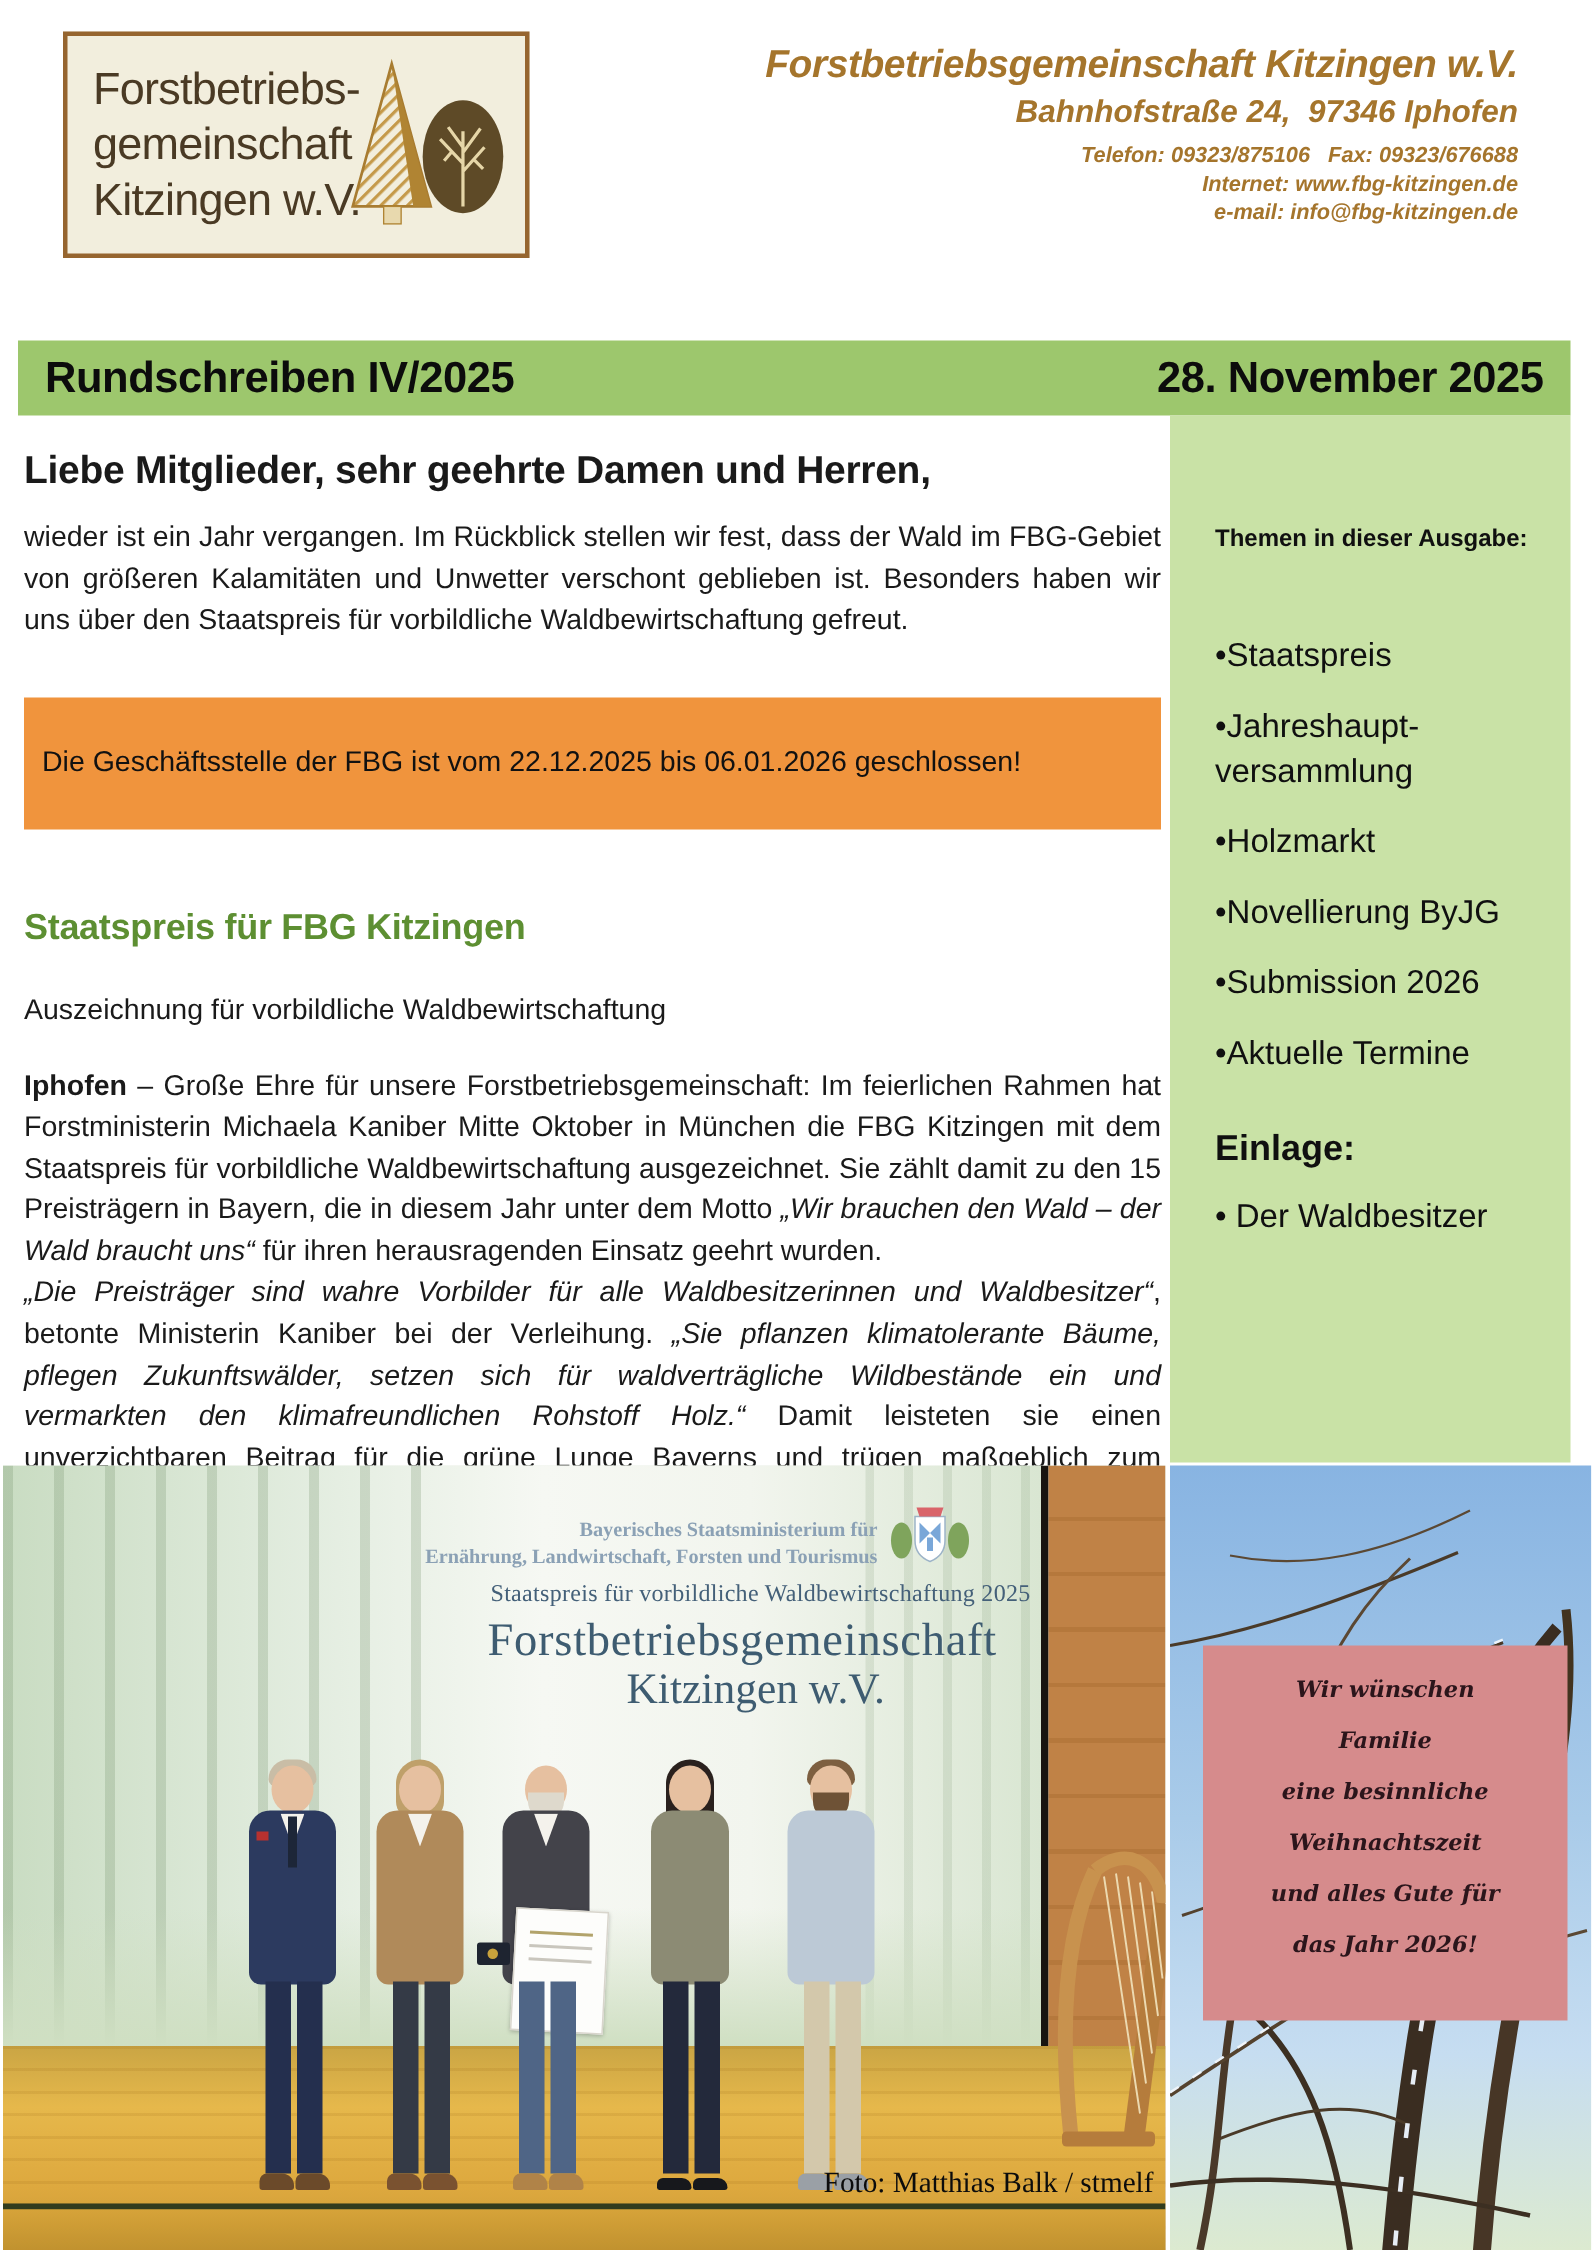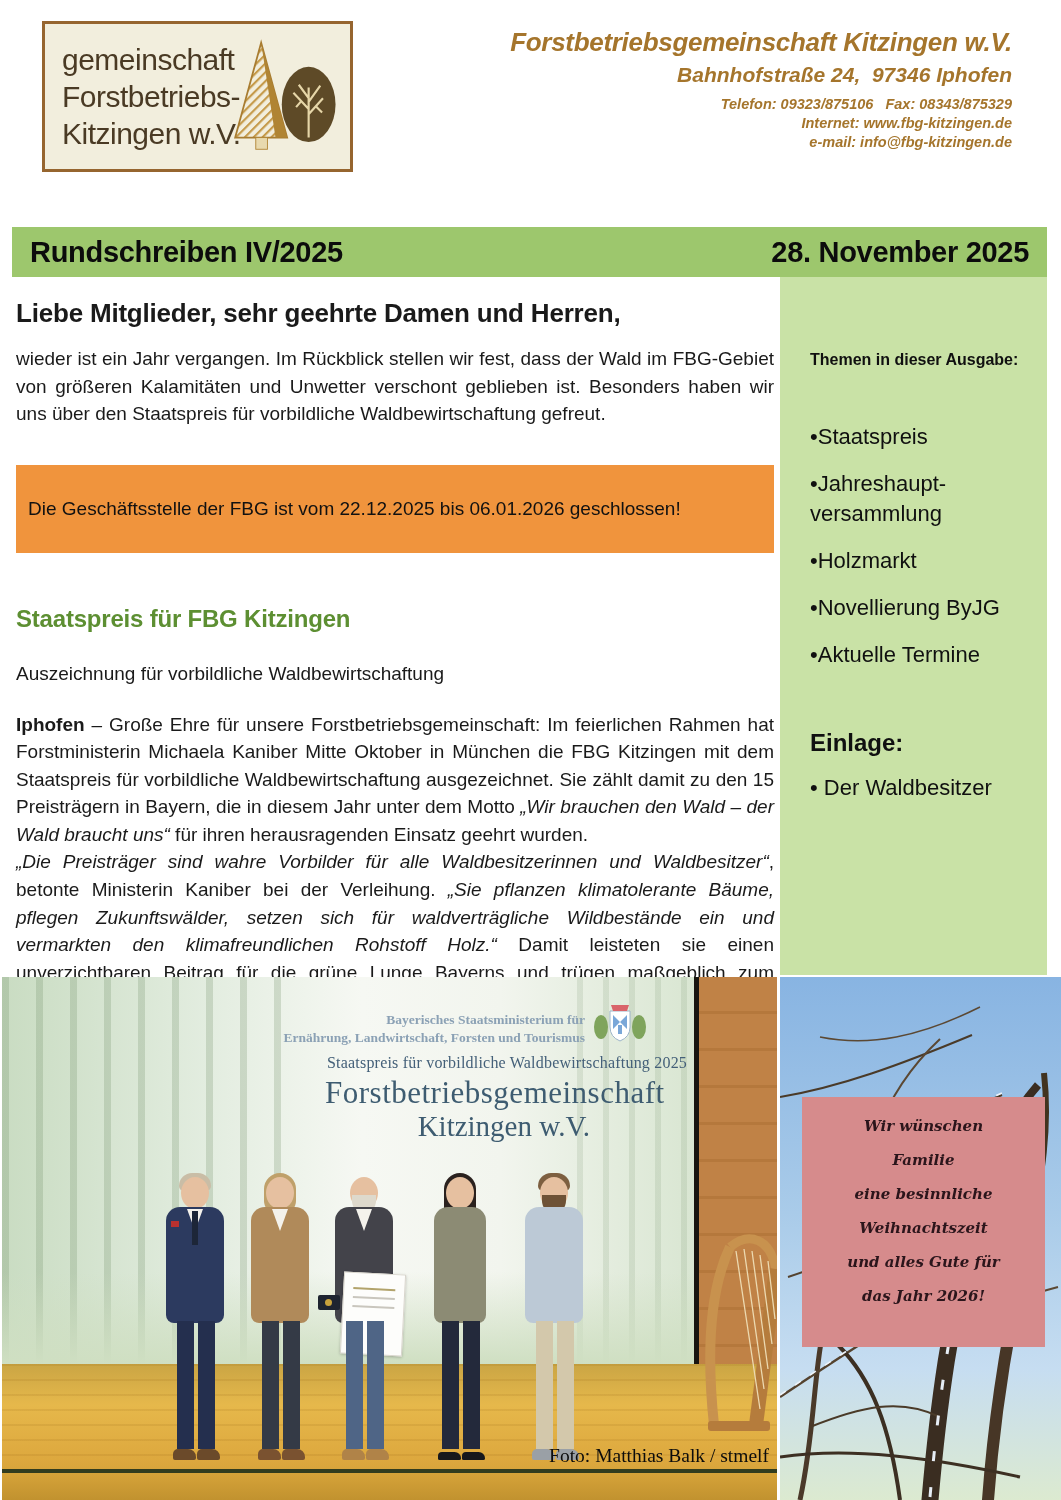--- a/index.html
+++ b/index.html
@@ -35,21 +35,21 @@
   .article + .article{margin-top:0;}
   .b{font-weight:bold;}
   .i{font-style:italic;}
 
   
   .sidebar{position:absolute;left:780px;top:277px;width:267px;height:698px;background:var(--sidebar_green);
            box-sizing:border-box;padding:66px 18px 0 30px;color:#101010;}
   .topics-heading{font-size:16px;line-height:33px;font-weight:bold;}
   .topics{margin-top:46px;}
   .topic{font-size:22px;line-height:30px;margin-bottom:17px;white-space:pre-line;}
-  .enclosure-heading{font-size:24px;font-weight:bold;margin-top:59px;}
+  .enclosure-heading{font-size:24px;font-weight:bold;margin-top:35px;}
   .enclosure-item{font-size:22px;margin-top:18px;}
 
   
   .photo-main{position:absolute;left:2px;top:977px;width:775px;height:523px;overflow:hidden;background:#e9efe6;font-family:Liberation Serif, serif;}
   .screen{position:absolute;left:0;top:0;width:692px;height:387px;
           background:linear-gradient(90deg,#c9dcc2 0%,#e3ede0 30%,#f6f8f3 52%,#f2f5ee 72%,#d9e6d2 100%);}
   .stripes-l{position:absolute;left:0;top:0;width:300px;height:387px;opacity:.55;
              background:repeating-linear-gradient(90deg,rgba(110,140,100,.45) 0 7px,rgba(255,255,255,0) 7px 34px);}
   .stripes-r{position:absolute;left:575px;top:0;width:117px;height:387px;opacity:.35;
              background:repeating-linear-gradient(90deg,rgba(110,140,100,.45) 0 6px,rgba(255,255,255,0) 6px 26px);}
@@ -109,22 +109,22 @@
   .greeting-line{font-family:"DejaVu Serif",serif;font-style:italic;font-weight:bold;
                  font-size:15px;line-height:34px;color:var(--greeting_text);}
 </style>
 </head>
 <body>
 
 <div class="page">
 
   <div class="logo-box">
     <div class="logo-text">
+      <div>Forstbetriebs-</div>
       <div>gemeinschaft</div>
-      <div>Forstbetriebs-</div>
       <div>Kitzingen w.V.</div>
     </div>
     <div class="logo-art">
       <svg width="112" height="123" viewBox="0 0 125 130">
         <defs>
           <pattern id="hatch" width="7" height="7" patternTransform="rotate(45)" patternUnits="userSpaceOnUse">
             <rect width="7" height="7" fill="#f2eedd"></rect>
               <rect width="2.4" height="7" fill="#c59a4a"></rect>
           </pattern>
         </defs>
@@ -133,21 +133,21 @@
         <rect x="31" y="112" width="13" height="13" fill="#e8d9ae" stroke="#b08433"></rect>
         <ellipse cx="90" cy="75" rx="30" ry="42" fill="#5e4a27"></ellipse>
         <path d="M90,112 L90,56 M90,80 L73,62 M90,86 L106,68 M90,68 L79,53 M90,72 L103,54 M82,71 L76,78 M98,77 L105,84" stroke="#e6d6a8" stroke-width="2.4" fill="none"></path>
       </svg>
     </div>
   </div>
 
   <div class="header-contact">
     <div class="org-name">Forstbetriebsgemeinschaft Kitzingen w.V.</div>
     <div class="org-address pre">Bahnhofstraße 24,  97346 Iphofen</div>
-    <div class="org-small first pre">Telefon: 09323/875106   Fax: 08343/875329</div>
+    <div class="org-small first pre">Telefon: 09323/875106   Fax: 09323/676688</div>
     <div class="org-small">Internet: www.fbg-kitzingen.de</div>
     <div class="org-small">e-mail: info@fbg-kitzingen.de</div>
   </div>
 
   <div class="title-bar">
     <div>Rundschreiben IV/2025</div>
     <div>28. November 2025</div>
   </div>
 
   <div class="main-col">
@@ -163,20 +163,21 @@
   </div>
 
   <div class="sidebar">
     <div class="topics-heading">Themen in dieser Ausgabe:</div>
     <div class="topics">
       <div class="topic">•Staatspreis</div>
       <div class="topic">•Jahreshaupt-
 versammlung</div>
       <div class="topic">•Holzmarkt</div>
       <div class="topic">•Novellierung ByJG</div>
+      <div class="topic">•Submission 2026</div>
       <div class="topic">•Aktuelle Termine</div>
     </div>
     <div class="enclosure-heading">Einlage:</div>
     <div class="enclosure-item">• Der Waldbesitzer</div>
   </div>
 
   <div class="photo-main">
     <div class="screen"></div>
     <div class="stripes-l"></div>
     <div class="stripes-r"></div>

